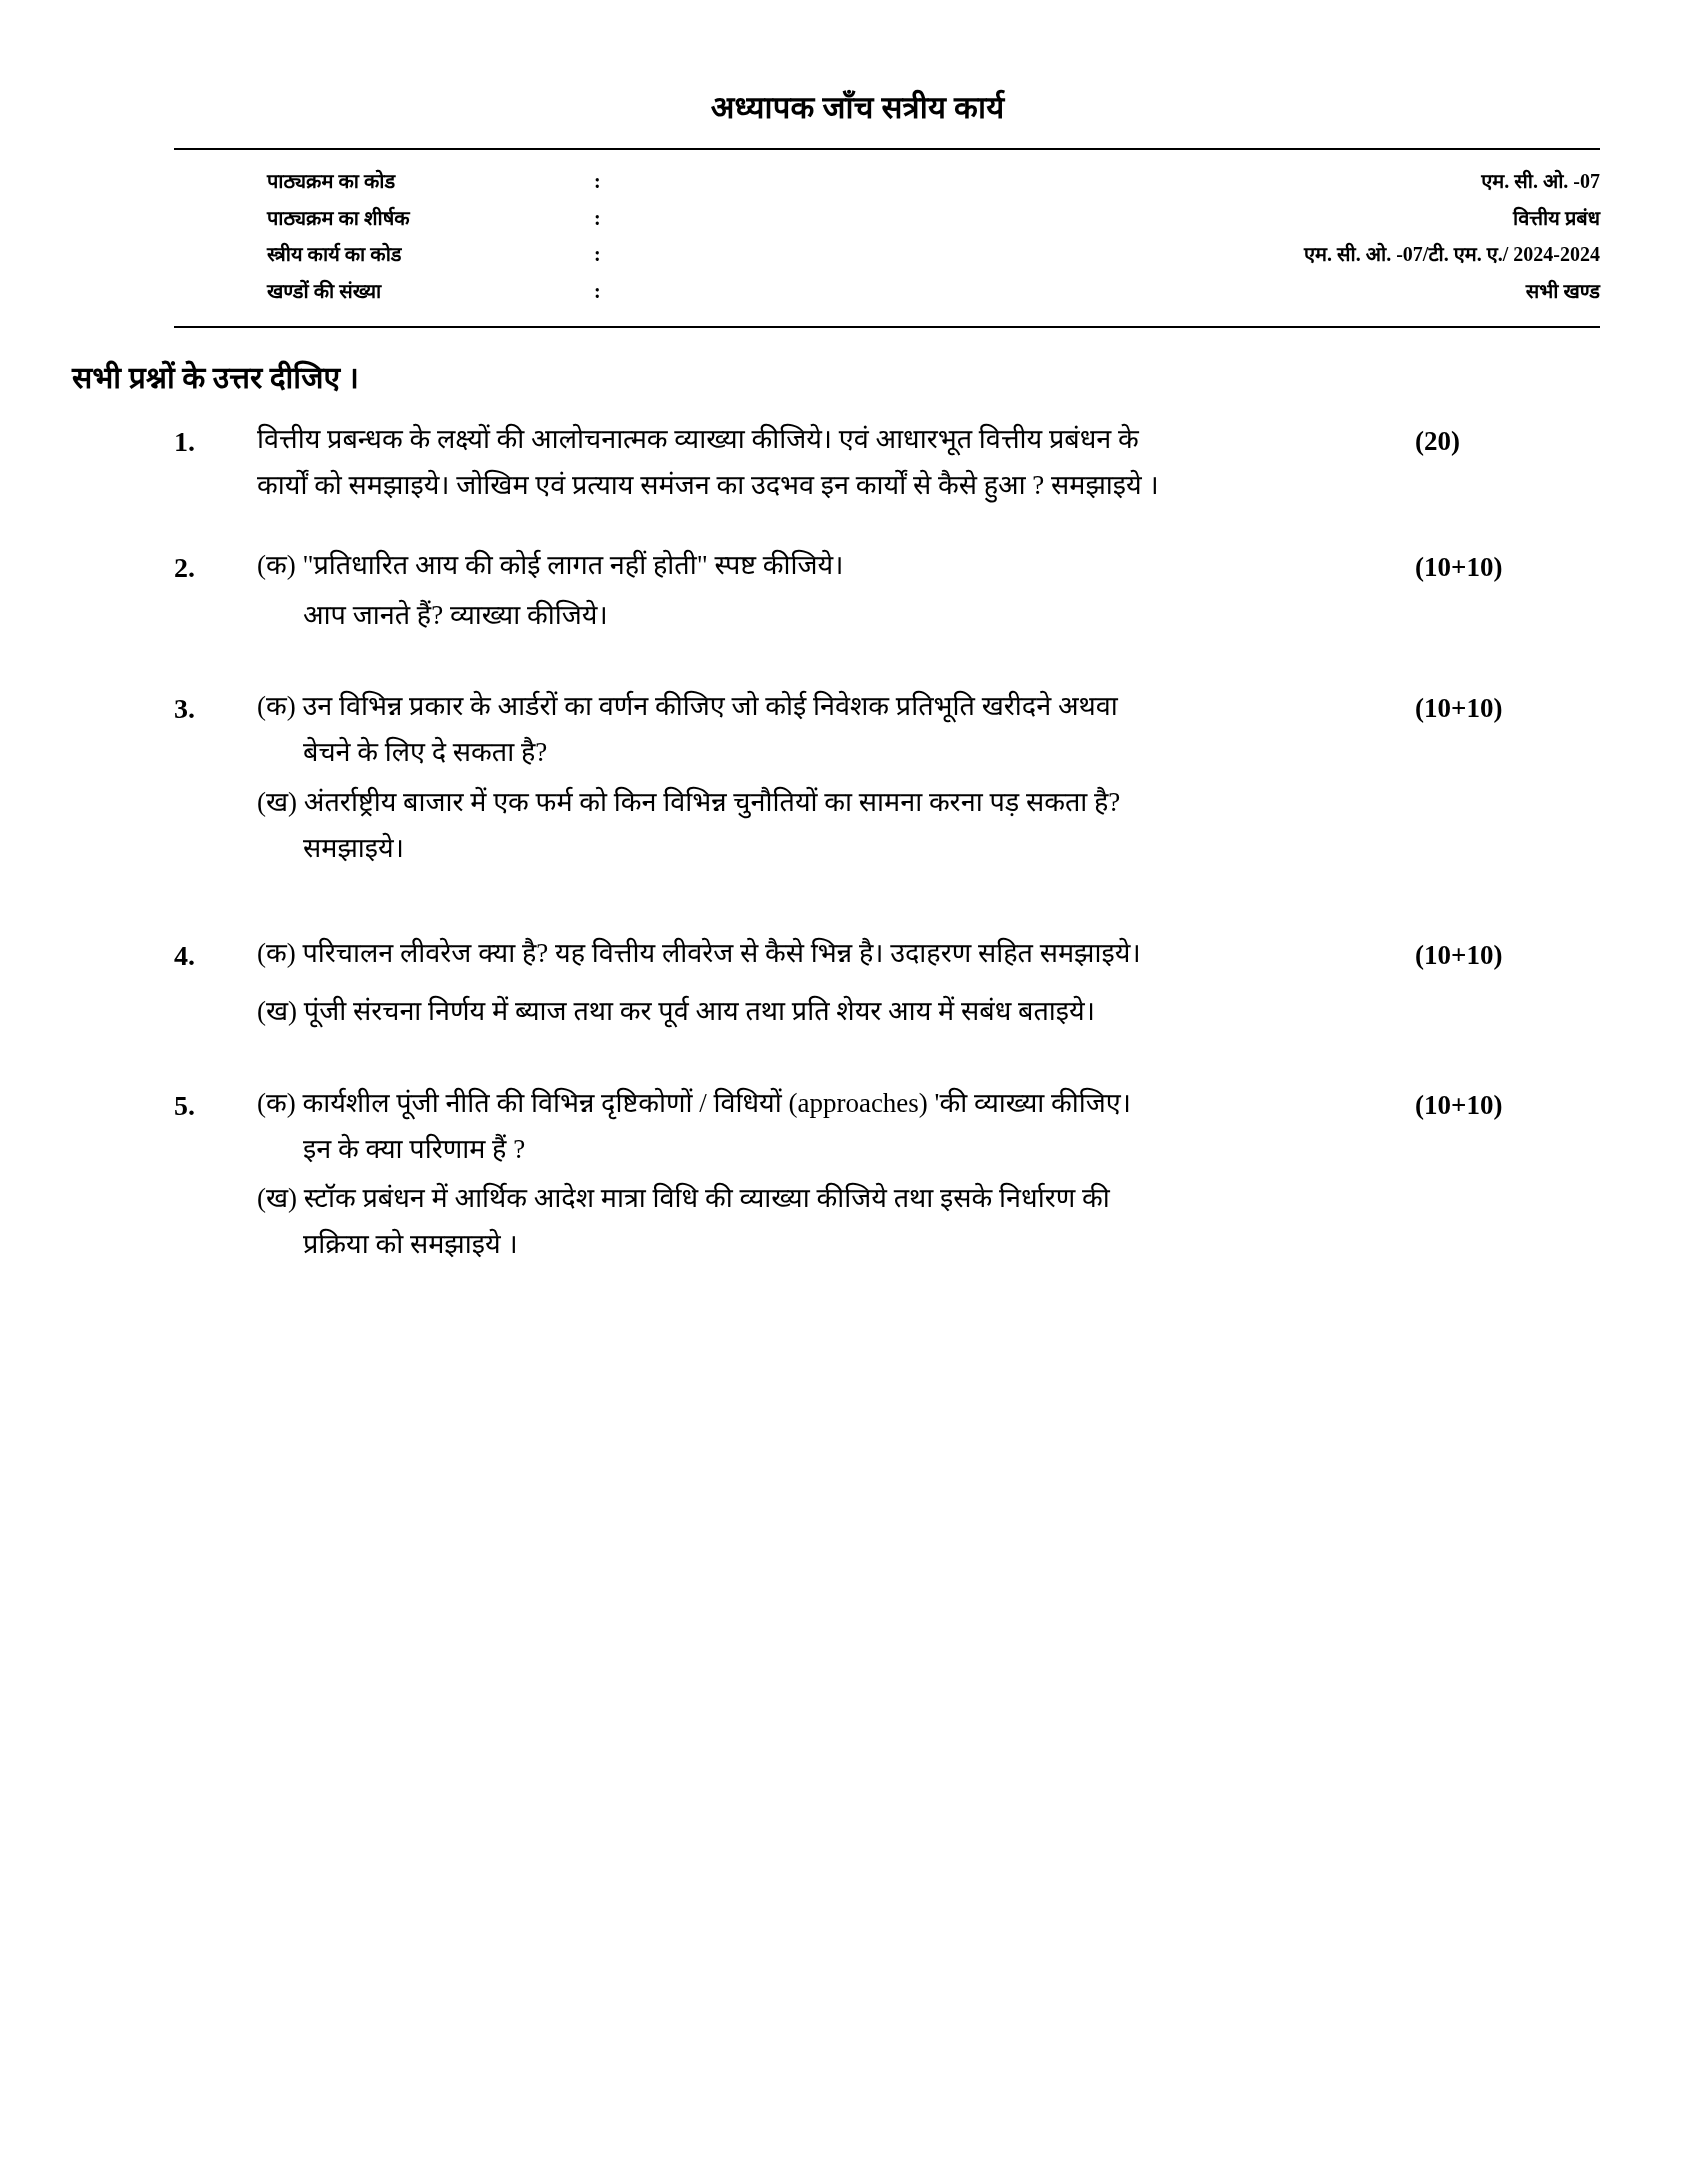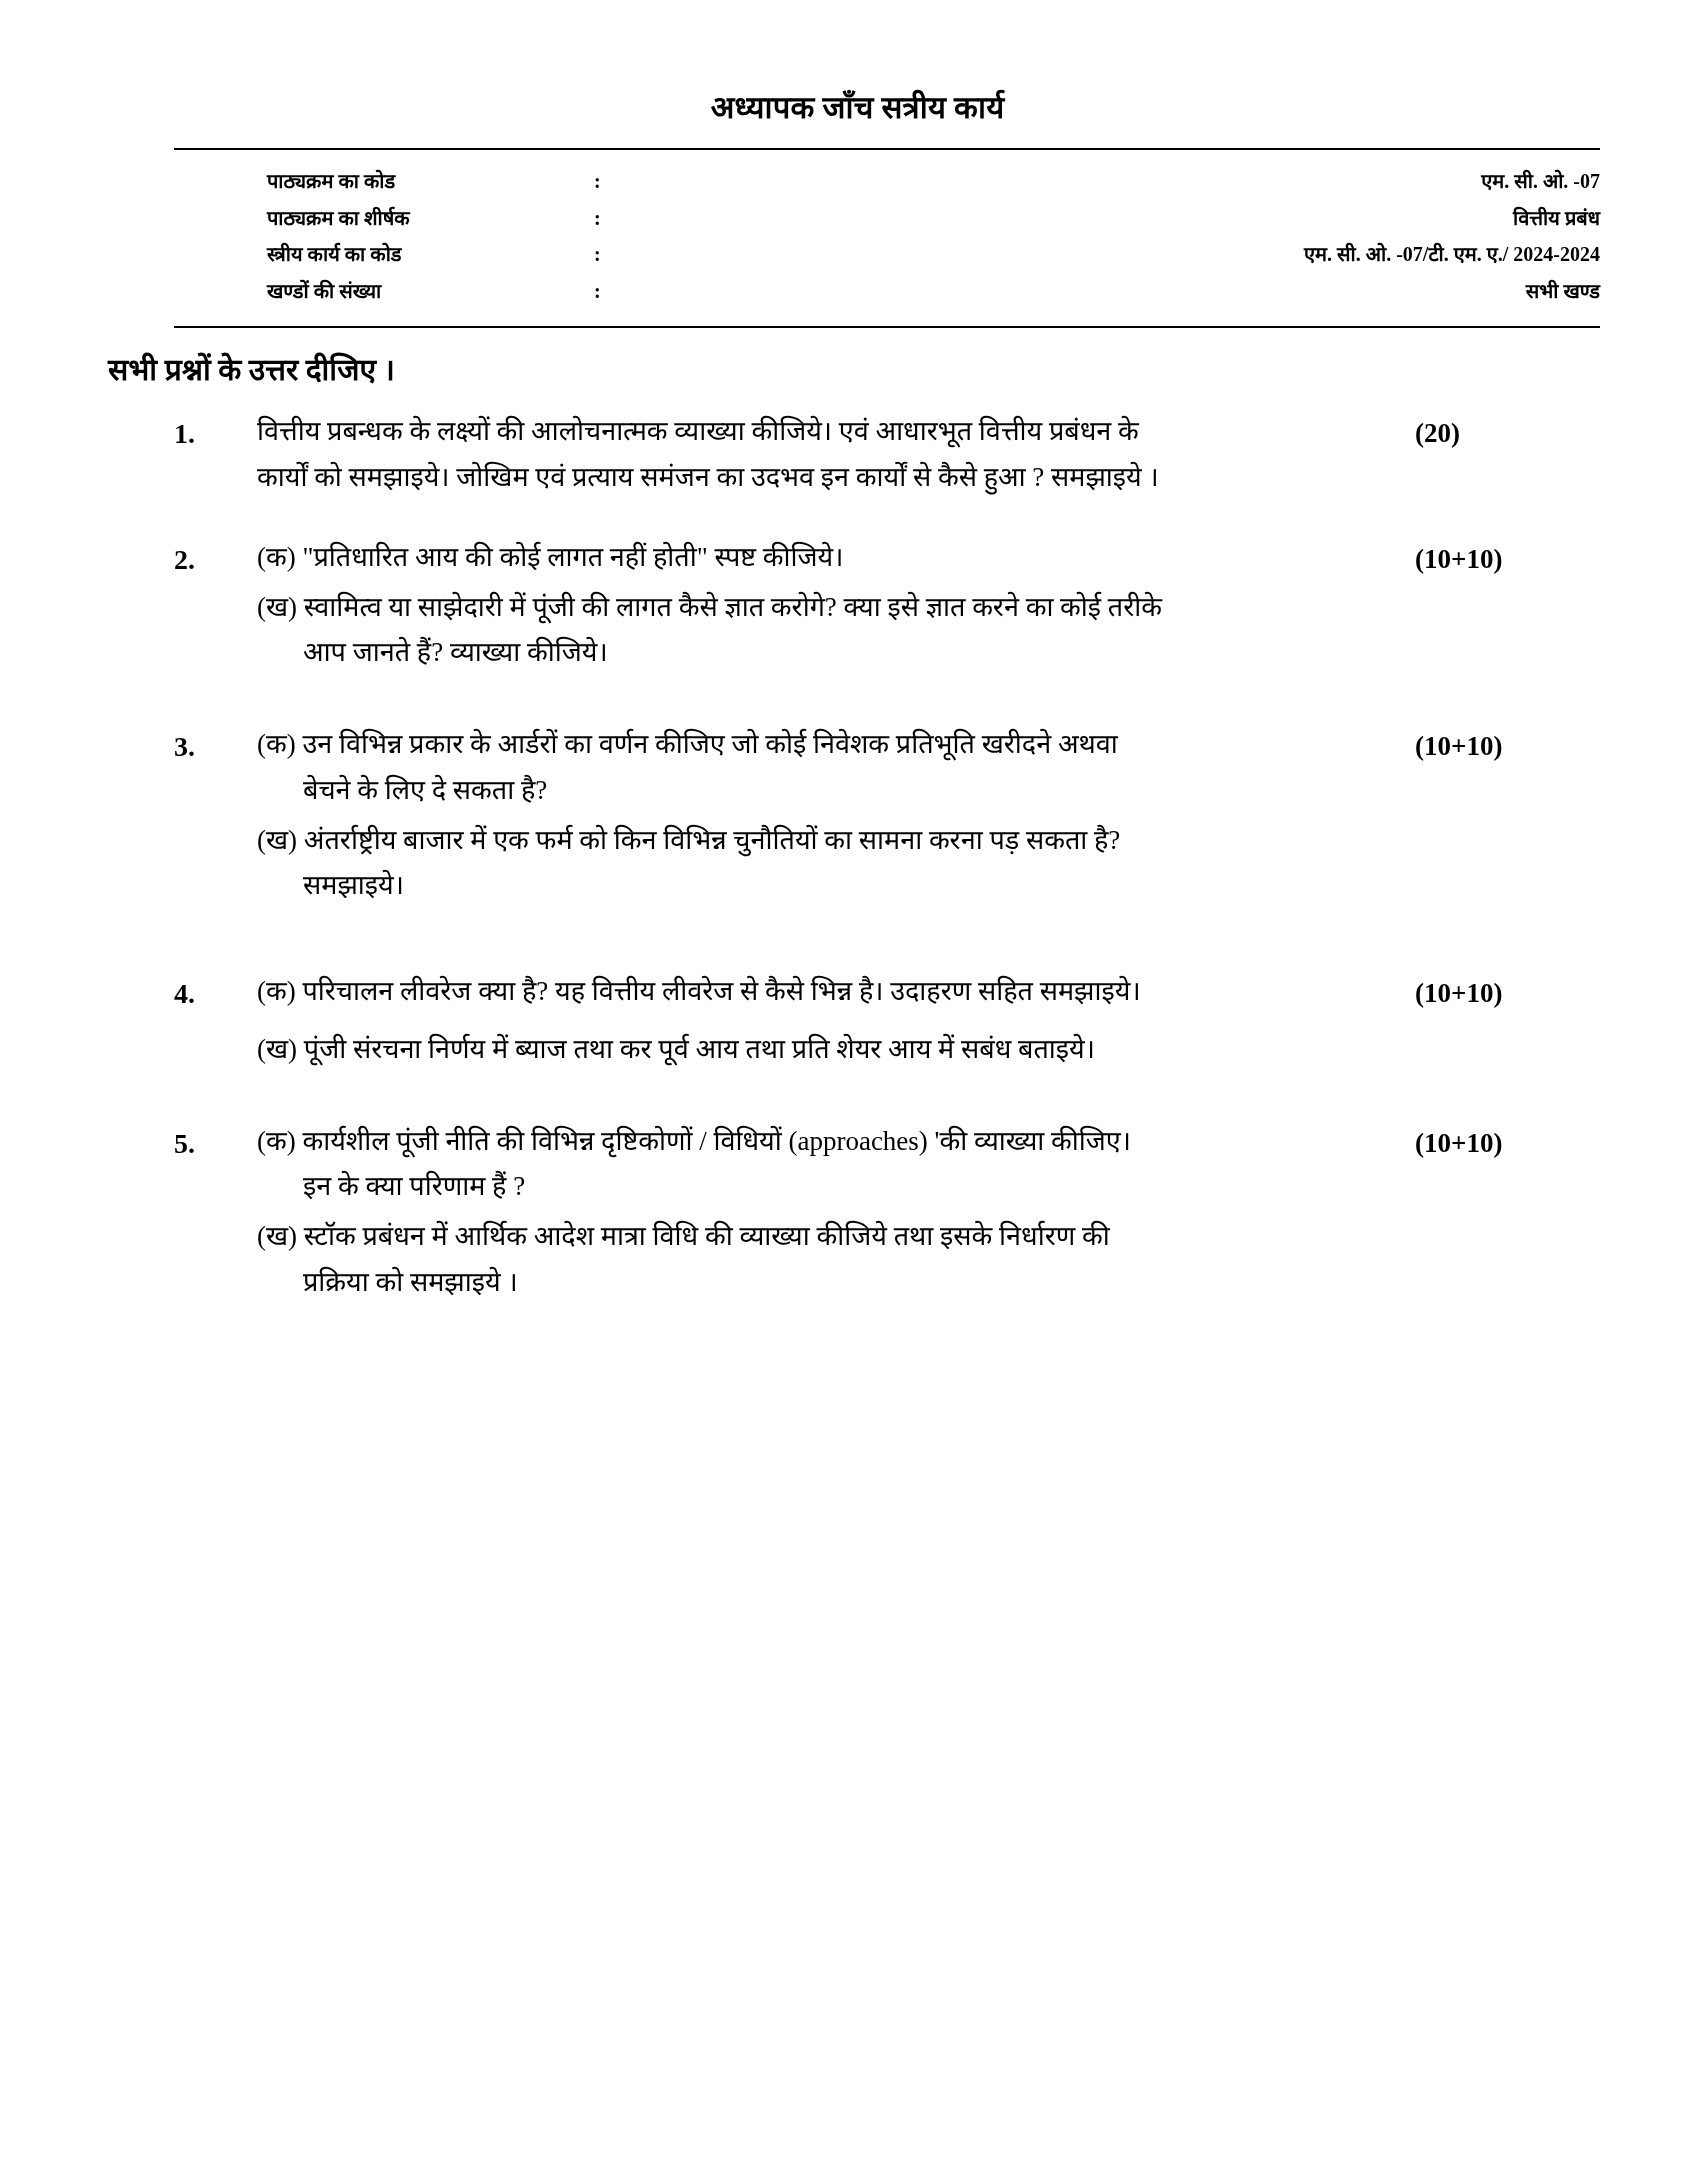--- a/index.html
+++ b/index.html
@@ -80,22 +80,22 @@
     font-weight: bold;
     margin-top: 18px;
     padding-right: 163px;
     line-height: 1.2;
   }
 
   
   .instruction {
     font-size: 30px;
     font-weight: bold;
-    margin-top: 24px;
-    padding-left: 108px;
+    margin-top: 32px;
+    padding-left: 72px;
     line-height: 1.2;
   }
 
   
   .questions {
     margin-top: 22px;
     padding-left: 174px;
     padding-right: 119px;
   }
 
@@ -198,21 +198,20 @@
       <div class="q-marks">(20)</div>
     </div>
 
     <div class="q">
       <div class="q-num">2.</div>
       <div class="q-body">
         <div class="q-part">
           <p class="q-line"><span>(क)</span> <span>"प्रतिधारित आय की कोई लागत नहीं होती" स्पष्ट कीजिये।</span></p>
         </div>
         <div class="q-part">
-          <p class="q-line"><span>(ख)</span> <span>स्वामित्व या साझेदारी में पूंजी की लागत कैसे ज्ञात करोगे? क्या इसे ज्ञात करने का कोई  तरीके</span></p>
           <p class="q-line indent">आप जानते हैं? व्याख्या कीजिये।</p>
         </div>
       </div>
       <div class="q-marks">(10+10)</div>
     </div>
 
     <div class="gap-sm"></div>
 
     <div class="q">
       <div class="q-num">3.</div>

